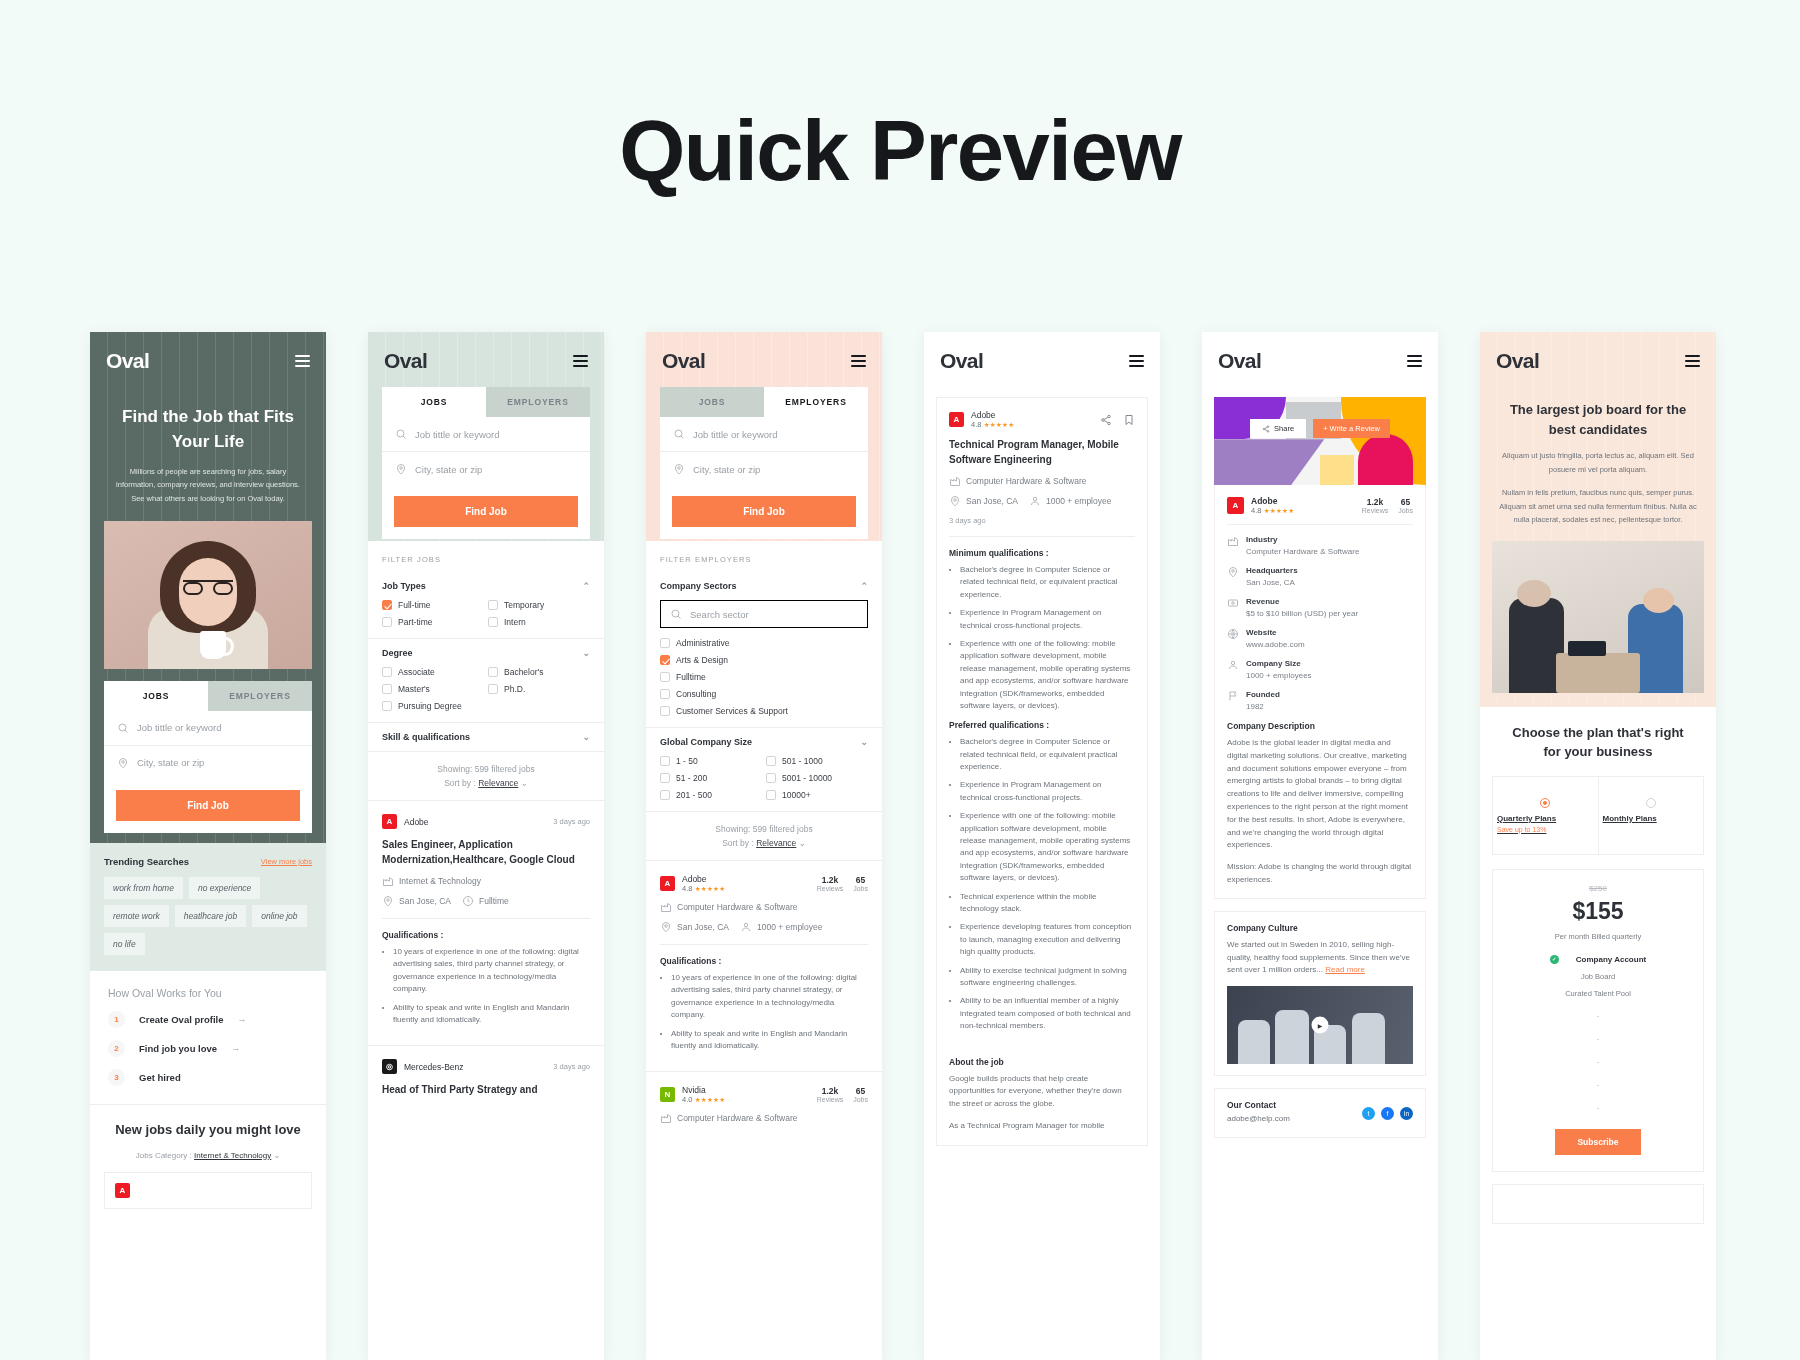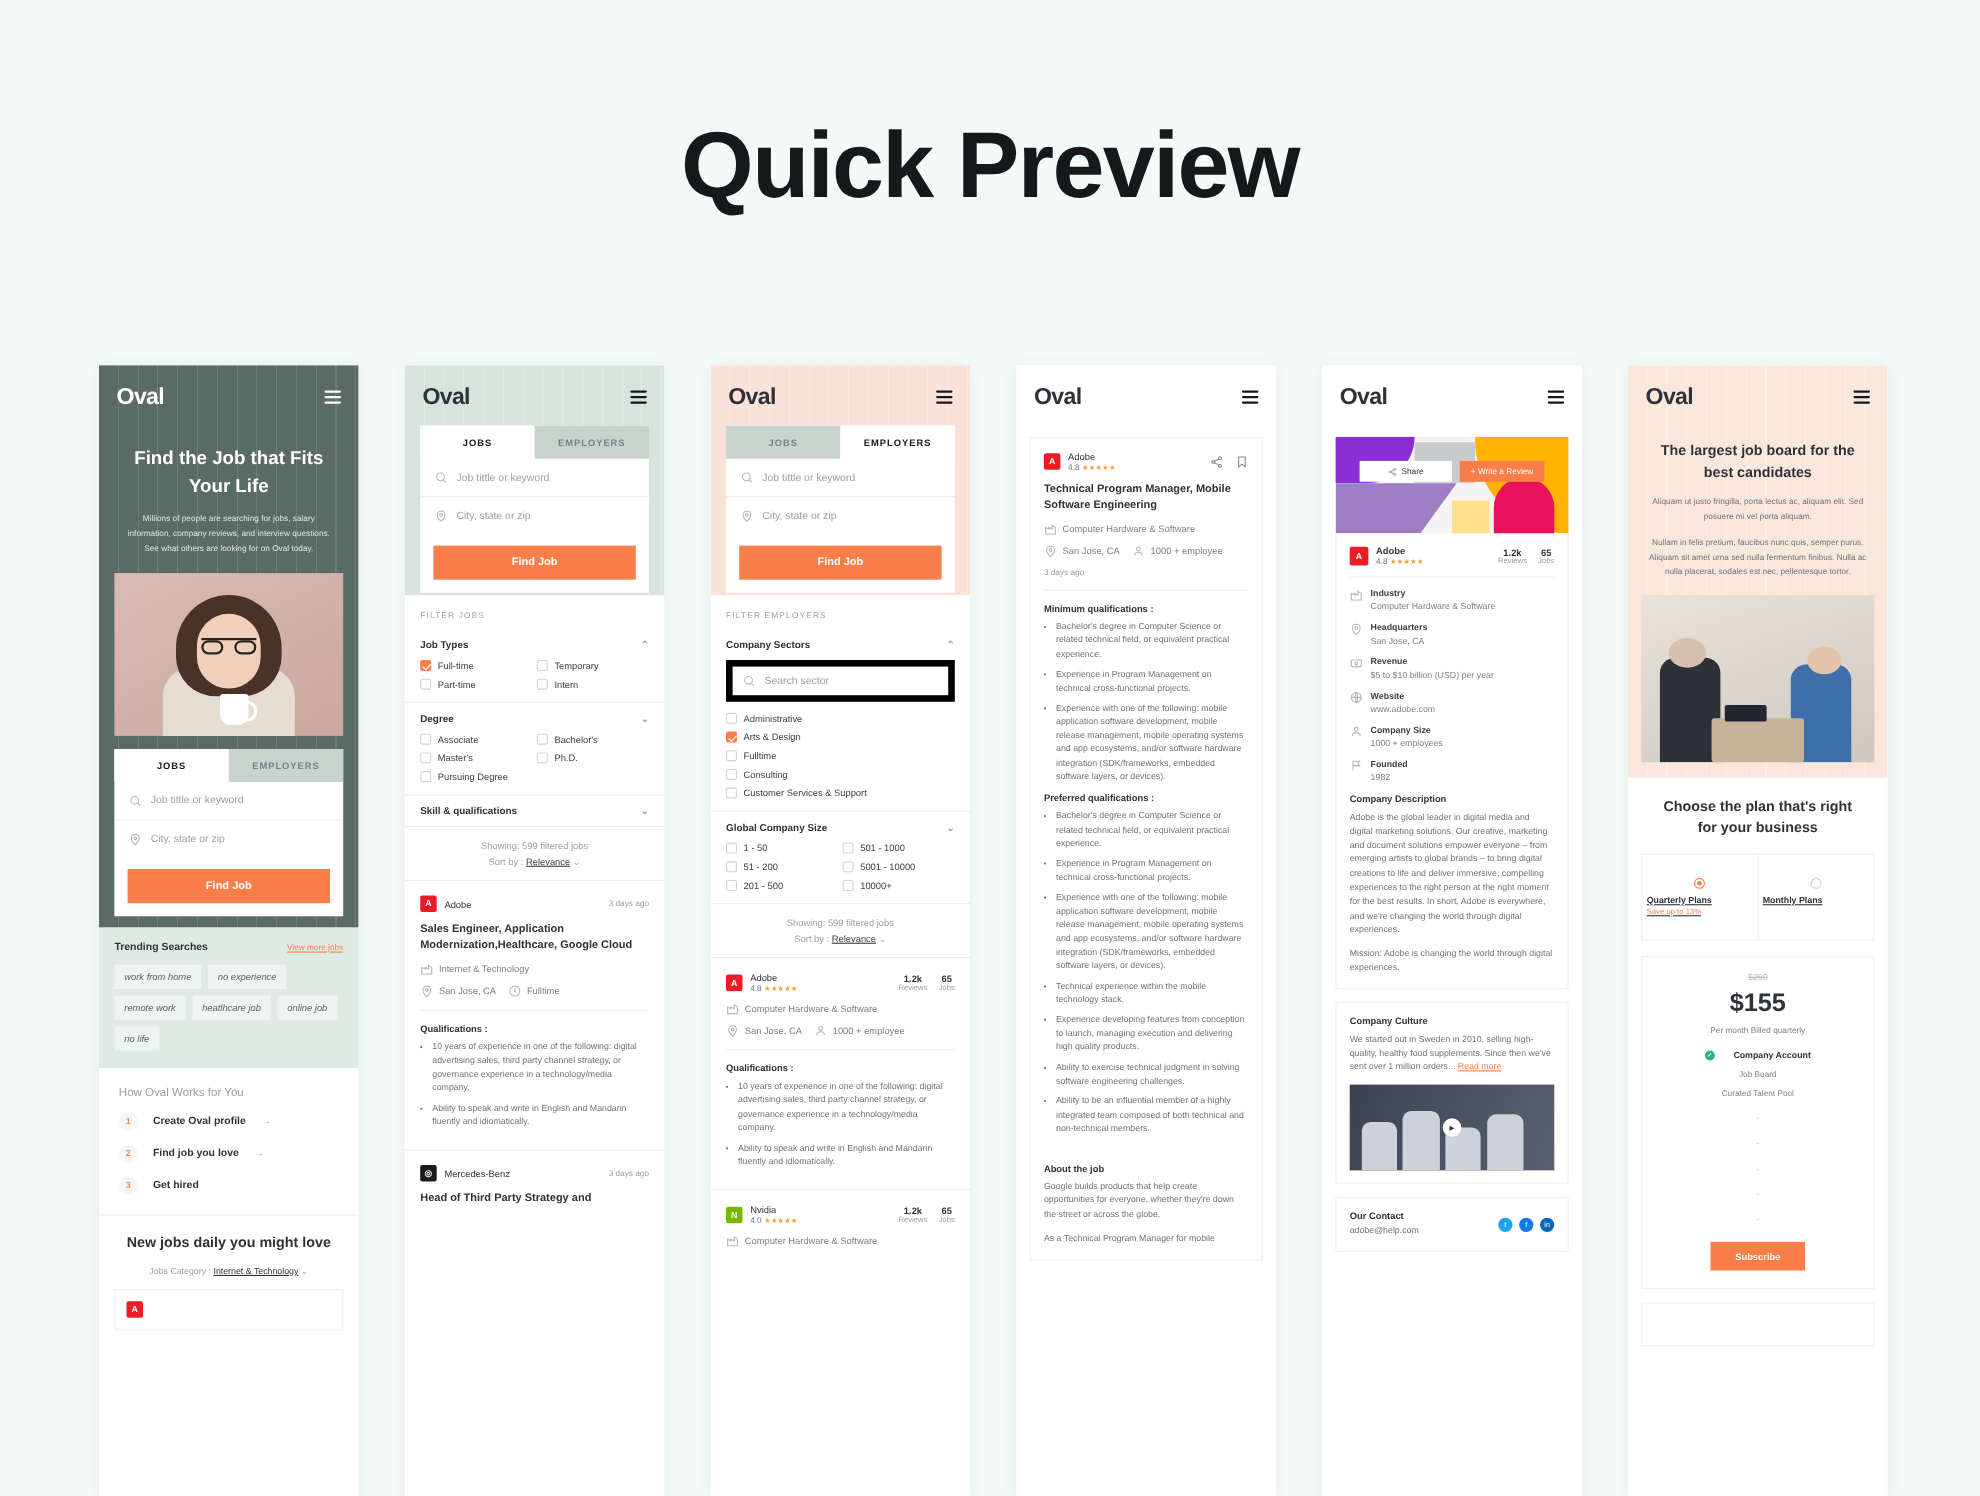--- a/index.html
+++ b/index.html
@@ -160,21 +160,21 @@
 
   
   .cover { height:88px; position:relative; overflow:hidden; background:#f4f4f4; margin:10px 12px 0;}
   .cv1{position:absolute;left:0;top:0;width:34%;height:48%;background:#8a2fd4;border-radius:0 0 70px 0;}
   .cv2{position:absolute;left:34%;top:6%;width:26%;height:42%;background:#c9ccce;}
   .cv3{position:absolute;left:0;top:48%;width:52%;height:52%;background:#9f7fc4;clip-path:polygon(0 0,100% 0,70% 100%,0 100%);}
   .cv4{position:absolute;right:0;top:0;width:40%;height:100%;background:#ffb300;border-radius:0 0 0 90px;}
   .cv5{position:absolute;right:6%;bottom:0;width:26%;height:58%;background:#e8115b;border-radius:60px 60px 0 0;}
   .cv6{position:absolute;right:34%;bottom:0;width:16%;height:34%;background:#ffe08a;}
   .cv-btns { position:absolute; left:0; right:0; top:22px; display:flex; justify-content:center; gap:7px;}
-  .btn-share { background:#fff; font-size:7.5px; padding:5px 26px; display:flex;align-items:center;gap:4px;}
+  .btn-share { background:#fff; font-size:7.5px; padding:5px 12px; display:flex;align-items:center;gap:4px;}
   .btn-review { background:#fa7e4a; color:#fff; font-size:7.5px; padding:5px 10px; }
   .infocard { margin:0 12px; border:1px solid #eee; border-top:none; padding:11px 12px;}
   .irow { display:flex; gap:7px; margin-bottom:10px;}
   .ilabel { font-size:8px; font-weight:bold; color:#3b4047;}
   .ivalue { font-size:8px; color:#7b8188; margin-top:3px;}
   .culture { margin:12px 12px; border:1px solid #eee; padding:11px 12px;}
   .photostrip { height:78px; margin-top:9px; background:linear-gradient(110deg,#3b4350,#59616e); position:relative;overflow:hidden;}
   .pp { position:absolute; bottom:0; background:#cdd3da; border-radius:8px 8px 0 0;}
   .playbtn{position:absolute;left:50%;top:50%;width:17px;height:17px;background:#fff;border-radius:50%;
      transform:translate(-50%,-50%);display:flex;align-items:center;justify-content:center;font-size:6px;color:#333;}
@@ -497,21 +497,21 @@
       </div>
     </div>
 
     <div class="sec-label">FILTER EMPLOYERS</div>
 
     <div class="fgroup">
       <div class="fgroup-h">
         <span>Company Sectors</span>
         <span class="chev">⌃</span>
       </div>
-      <div class="srch-row" style="border:6px solid #000000;padding:7px 9px;margin-bottom:10px">
+      <div class="srch-row" style="border:1px solid #000000;padding:7px 9px;margin-bottom:10px">
         <svg class="ic" viewBox="0 0 24 24" fill="none" stroke="#9aa0a6" stroke-width="2">
             <circle cx="11" cy="11" r="7"></circle>
             <path d="M16 16l5 5"></path>
           </svg>
         <span>Search sector</span>
       </div>
       <div class="cblist">
         <label class="cbrow">
             <span class="cb"></span>
             <span>Administrative</span>

